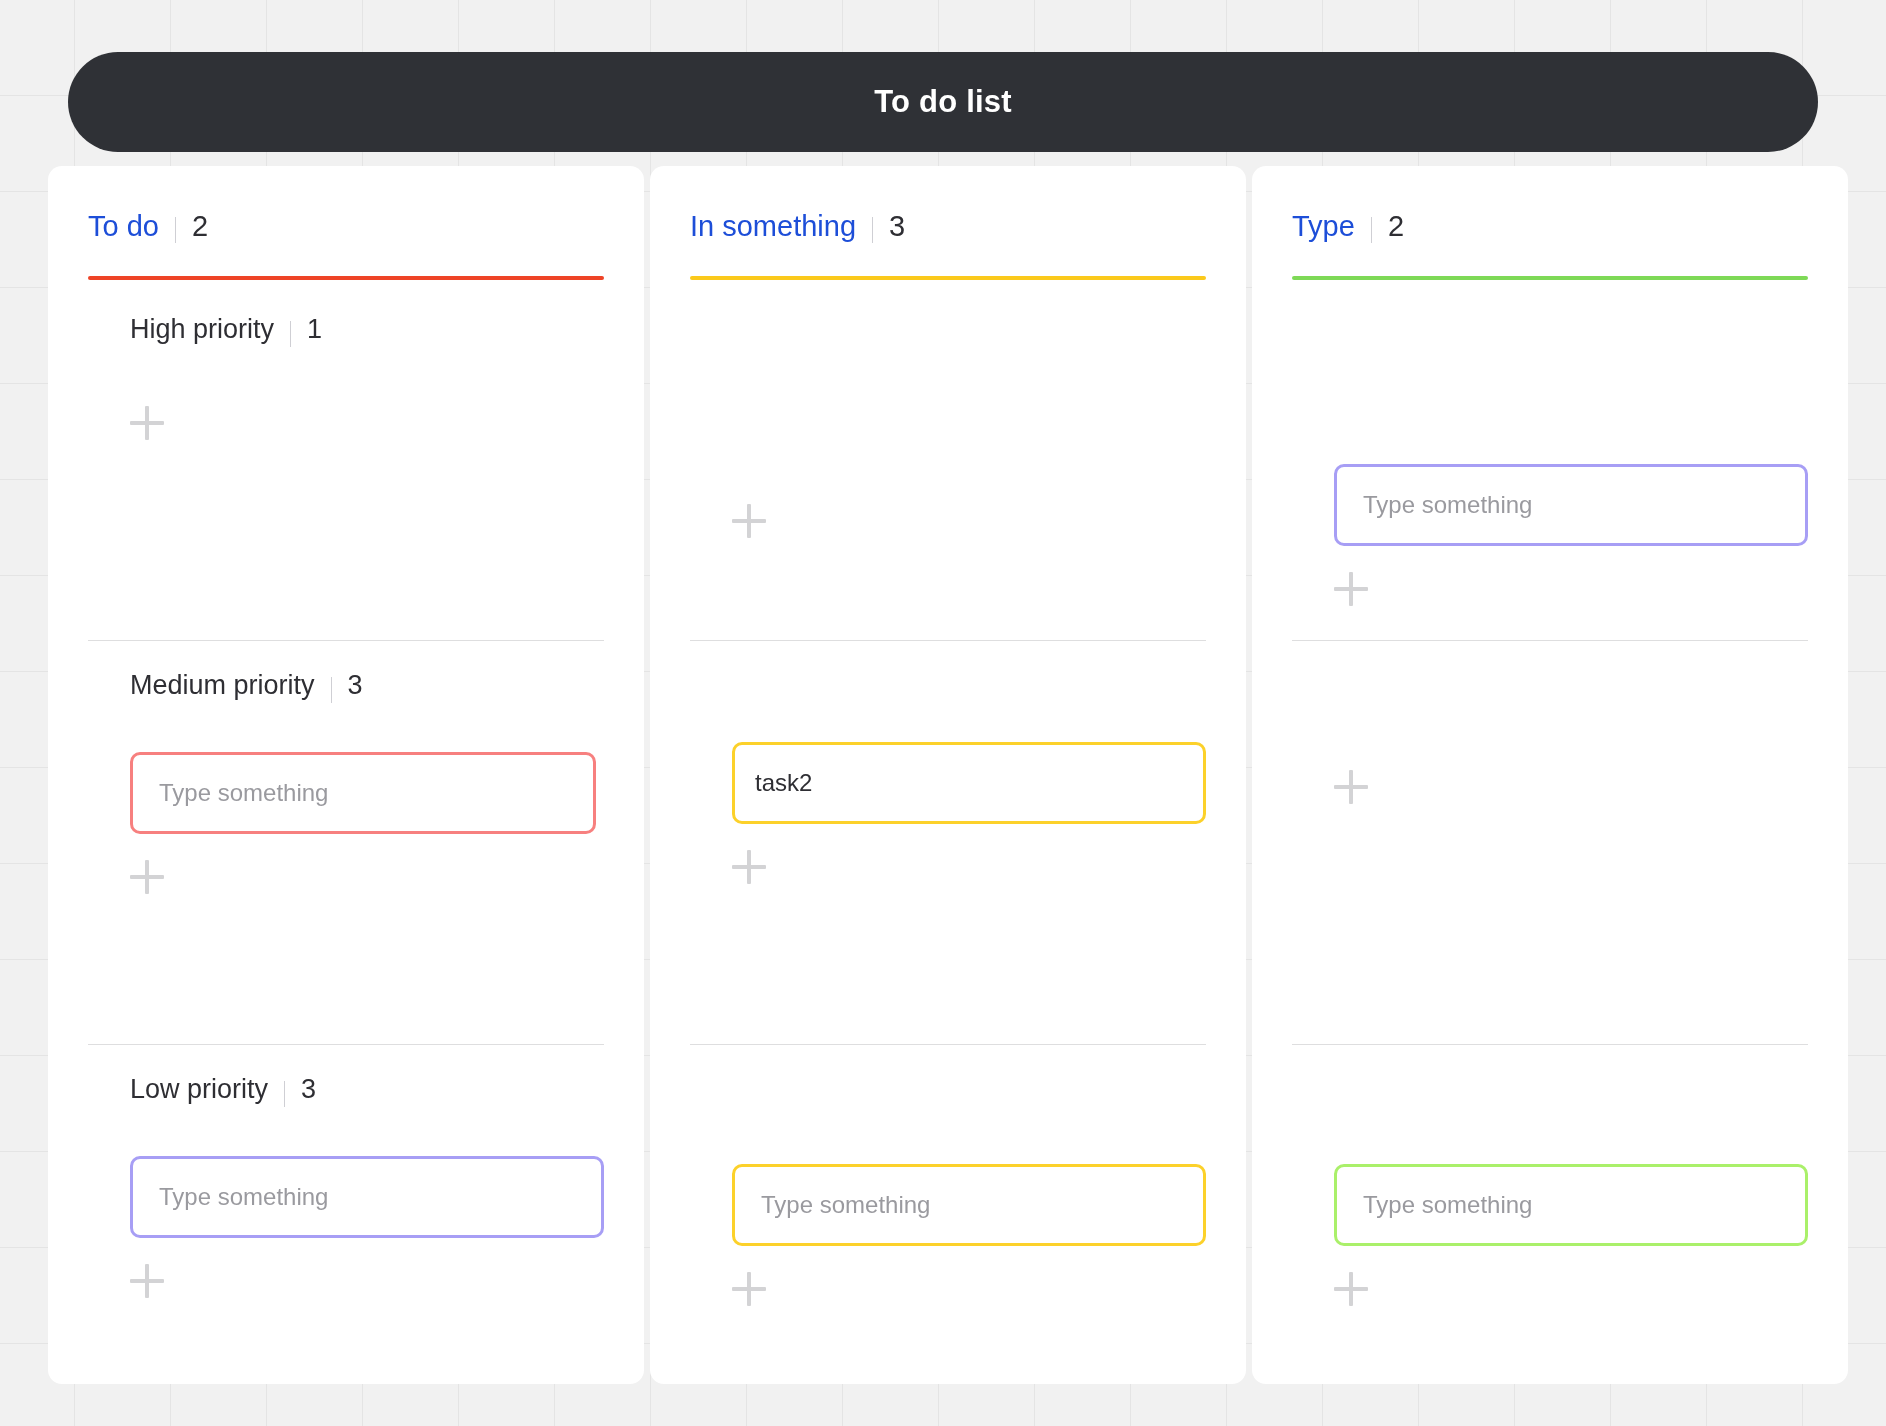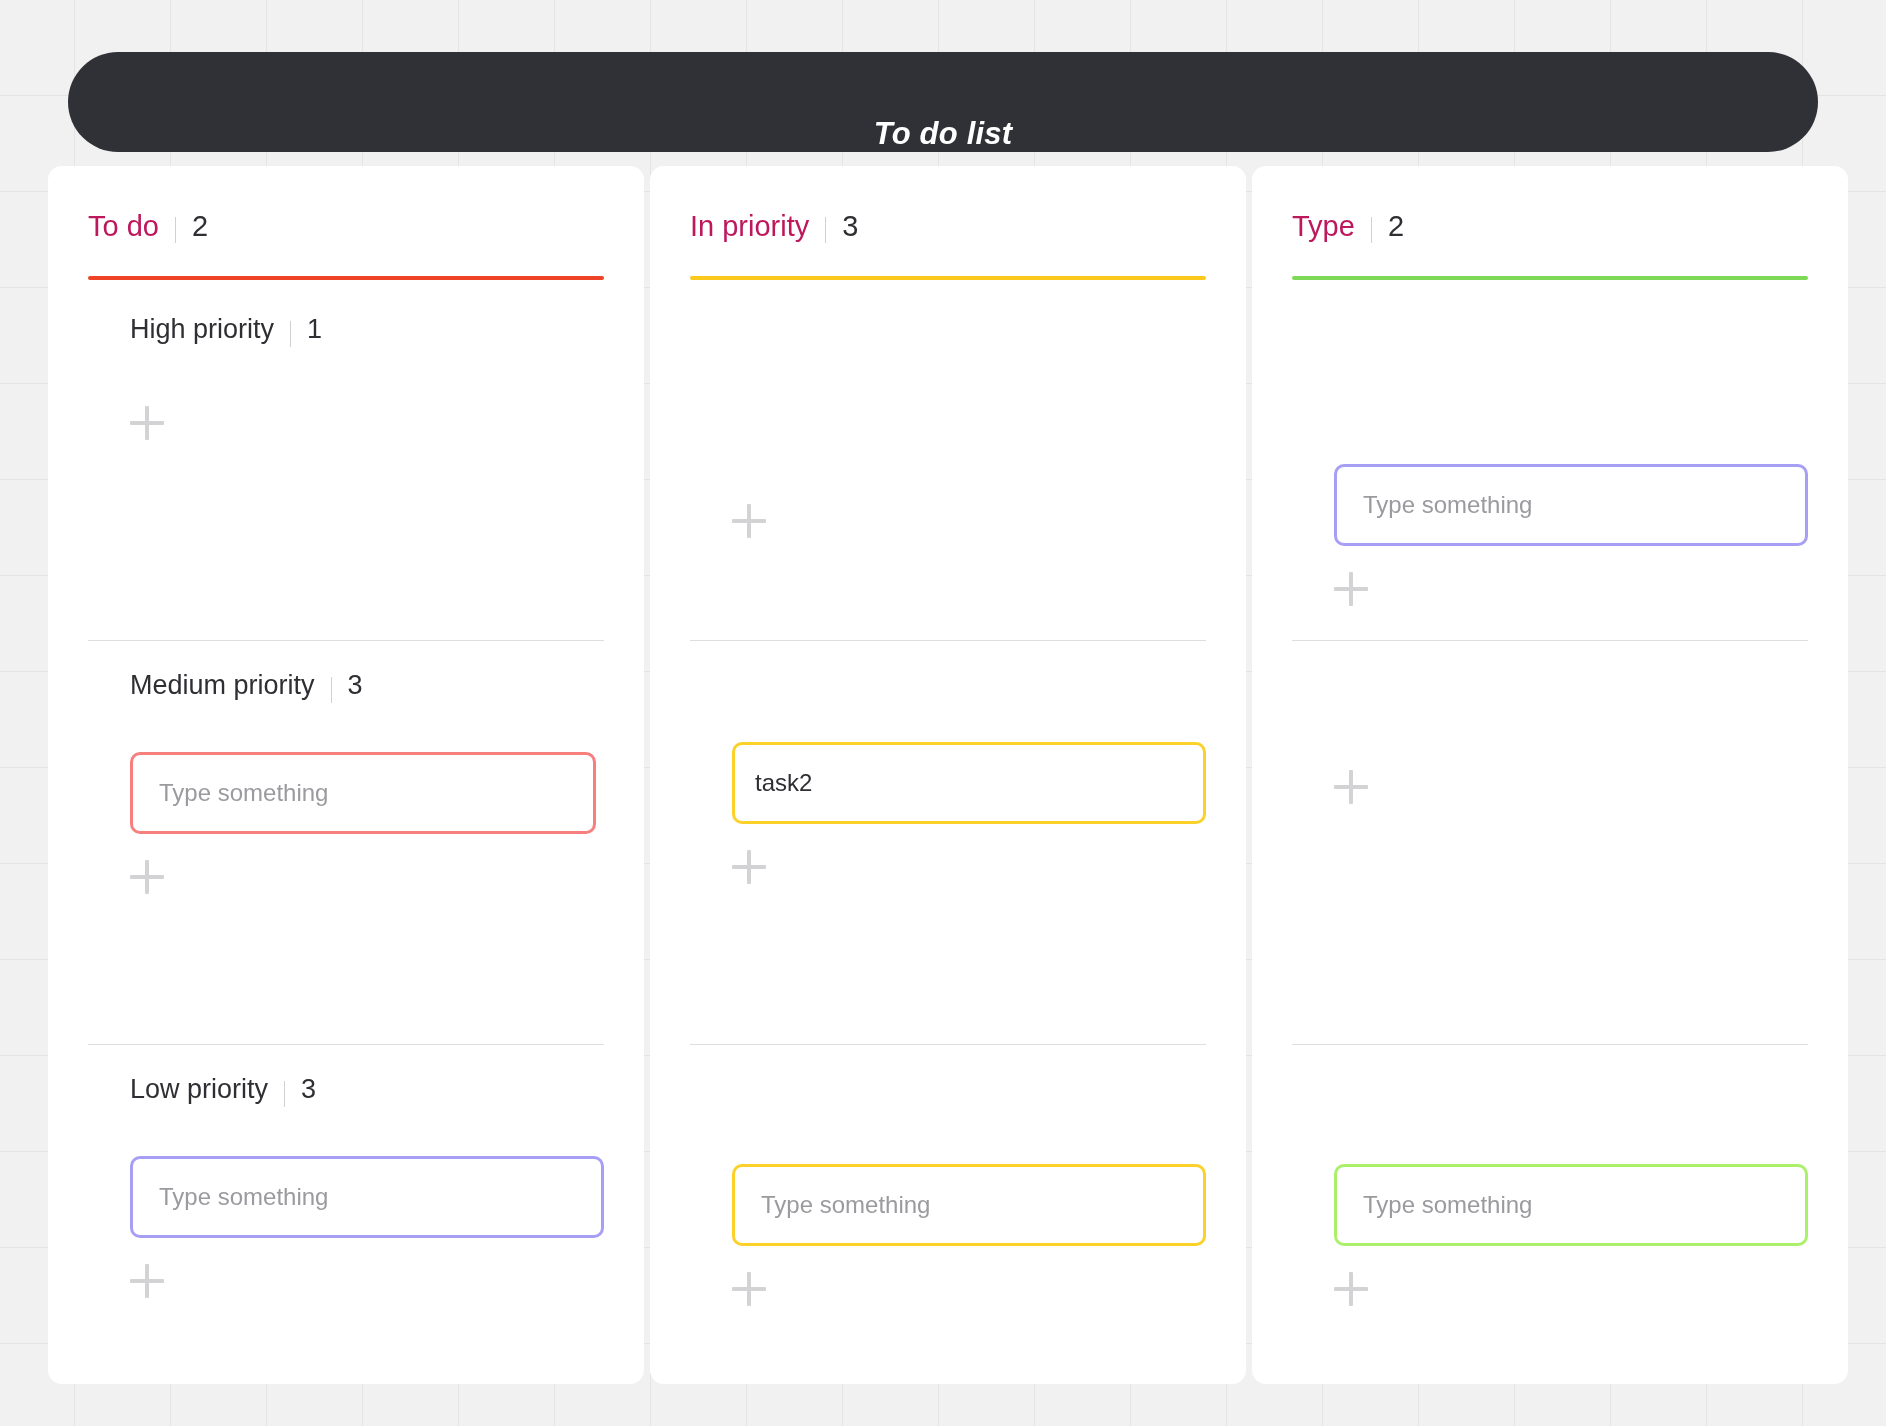--- a/index.html
+++ b/index.html
@@ -30,23 +30,22 @@
   
   .header-bar {
     position: absolute;
     left: 68px;
     top: 52px;
     width: 1750px;
     height: 100px;
     background: #2f3136;
     border-radius: 52px;
     display: flex;
-    align-items: flex-end;
+    align-items: center;
     justify-content: center;
-    font-style: italic;
   }
   .header-title {
     color: #ffffff;
     font-size: 31px;
     font-weight: bold;
     letter-spacing: 0.2px;
   }
 
   
   .board {
@@ -73,21 +72,21 @@
     padding-top: 44px;
   }
   .col-head-row {
     display: flex;
     align-items: baseline;
     gap: 16px;
     height: 40px;
   }
   .col-title {
     font-size: 29px;
-    color: #be185d;
+    color: #1d4ed8;
     font-weight: normal;
     white-space: nowrap;
   }
   .sep {
     display: inline-block;
     width: 1px;
     height: 26px;
     background: #cfcfd4;
     align-self: center;
   }
@@ -229,21 +228,21 @@
             </div>
             <div style="margin-top: 0px;">
               <div class="plus" style="margin-top: 0px;"></div>
             </div>
           </div>
         </div>
       </div>
       <div class="column">
         <div class="col-head">
           <div class="col-head-row">
-            <span class="col-title">In priority</span>
+            <span class="col-title">In something</span>
             <span class="sep"></span>
             <span class="col-count">3</span>
           </div>
           <div class="col-rule" style="background: rgb(251, 201, 27);"></div>
         </div>
         <div class="sections" style="position: relative; height: 1000px; margin-top: 34px;">
           <div class="section-divider" style="position: absolute; top: 326px; left: 0px;"></div>
           <div class="section-divider" style="position: absolute; top: 730px; left: 0px;"></div>
           <div class="section" style="position: absolute; top: 0px; left: 0px; right: 0px;">
             <div class="items" style="margin-top: 0px;"></div>

